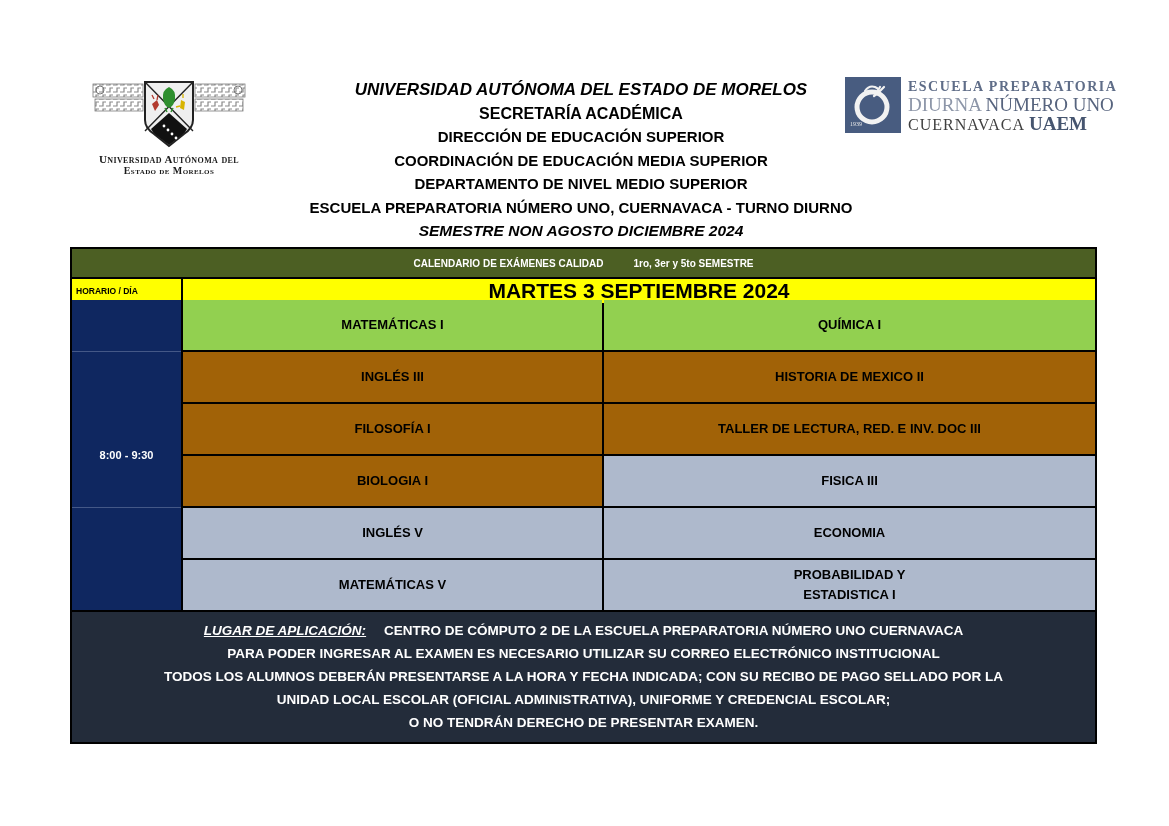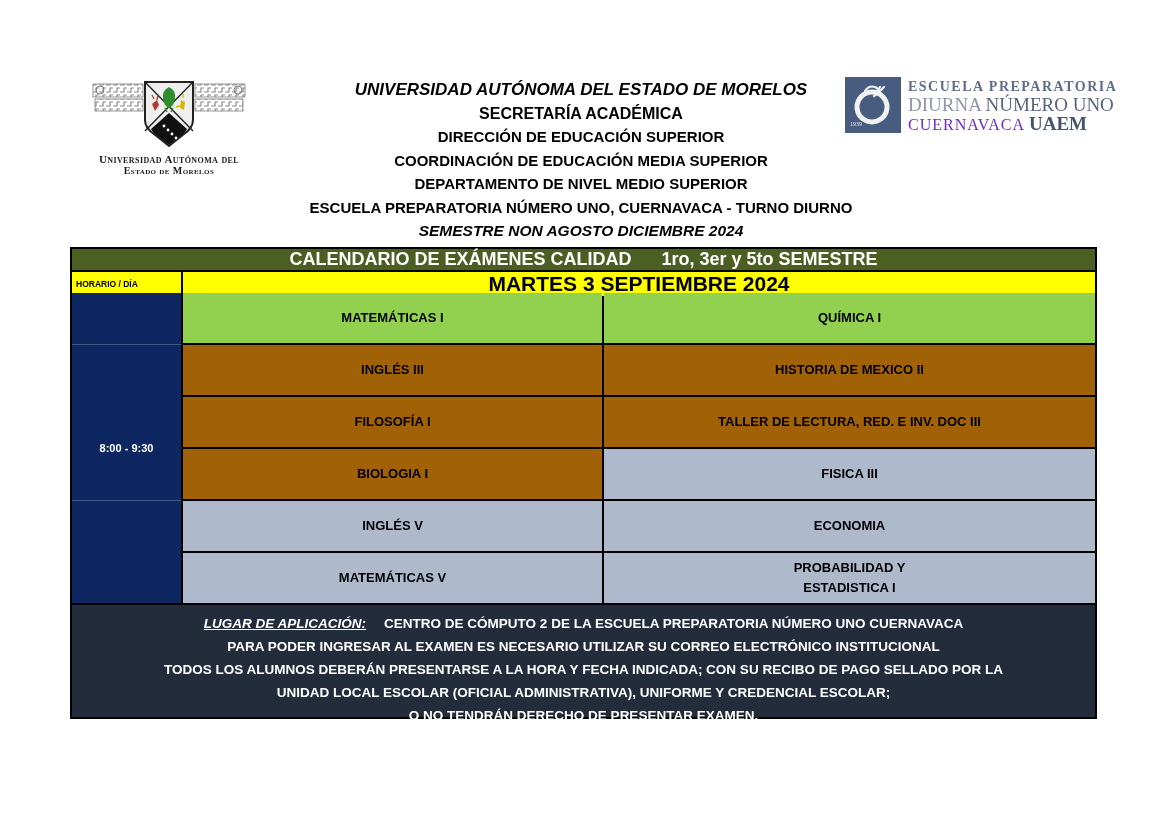--- a/index.html
+++ b/index.html
@@ -30,34 +30,34 @@
 
   .prepa-logo{position:absolute;left:845px;top:77px;display:flex;gap:7px;align-items:flex-start;}
   .prepa-square{width:56px;height:56px;background:var(--logo-square-bg,#485c80);position:relative;flex:none;}
   .prepa-square svg{display:block;}
   .prepa-text{font-family:"Liberation Serif", serif;white-space:nowrap;padding-top:2px;}
   .prepa-text .r1{font-size:14px;letter-spacing:1.5px;color:#5f6d88;font-weight:bold;}
   .prepa-text .r2{font-size:19px;line-height:20px;}
   .prepa-text .r2 .wa{color:#8d96a8;}
   .prepa-text .r2 .wb{color:#57647e;}
   .prepa-text .r3{font-size:16px;line-height:17px;}
-  .prepa-text .r3 .wa{color:#6d28d9;letter-spacing:1px;text-align:right;}
+  .prepa-text .r3 .wa{color:#404040;letter-spacing:1px;text-align:right;}
   .prepa-text .r3 .wb{color:#46556f;font-size:19px;font-weight:bold;}
 
   
   .cal{
     position:absolute;left:70px;top:247px;width:1027px;
     background:#000;border:2px solid #000;
     display:flex;flex-direction:column;gap:2px;
     box-sizing:border-box;
   }
   .cal-title{
-    height:21px;background:var(--title-bar-bg,#4c5f23);color:#fff;
+    height:28px;background:var(--title-bar-bg,#4c5f23);color:#fff;
     display:flex;align-items:center;justify-content:center;gap:30px;
-    font-weight:bold;font-size:18px;
+    font-weight:bold;font-size:10px;
   }
   .cal-header{display:grid;grid-template-columns:109px 1fr;gap:2px;height:19px;}
   .cal-header .hcell{background:var(--header-row-bg,#ffff00);display:flex;align-items:center;}
   .cal-header .hday{font-size:8.5px;font-weight:bold;padding-left:4px;color:#000;}
   .cal-header .hdate{justify-content:center;font-size:21px;font-weight:bold;color:#000;}
 
   .cal-body{display:grid;grid-template-columns:109px 419px 1fr;grid-template-rows:repeat(6,50px);gap:2px;}
   .time-cell{
     grid-column:1;grid-row:1/7;background:var(--time-col-bg,#0f2760);
     position:relative;display:flex;align-items:center;justify-content:center;
@@ -66,21 +66,21 @@
   .time-cell .hairline{position:absolute;left:0;right:0;height:1px;background:rgba(170,180,210,.35);}
   .cell{
     display:flex;align-items:center;justify-content:center;text-align:center;
     font-weight:bold;font-size:13px;color:#000;white-space:pre-line;line-height:20px;
   }
   .cell.green{background:var(--green-cell,#92d050);}
   .cell.white{background:#a16207;}
   .cell.gray{background:var(--gray-cell,#aeb9cc);}
 
   .cal-footer{
-    background:var(--footer-bg,#232c3a);color:#fff;height:112px;box-sizing:border-box;
+    background:var(--footer-bg,#232c3a);color:#fff;height:130px;box-sizing:border-box;
     padding-top:7px;text-align:center;font-weight:bold;font-size:13.5px;line-height:23px;
   }
   .cal-footer .lbl{font-style:italic;text-decoration:underline;margin-right:18px;}
 </style>
 </head>
 <body>
 
 <div class="page">
 
   <div class="uaem-logo">

